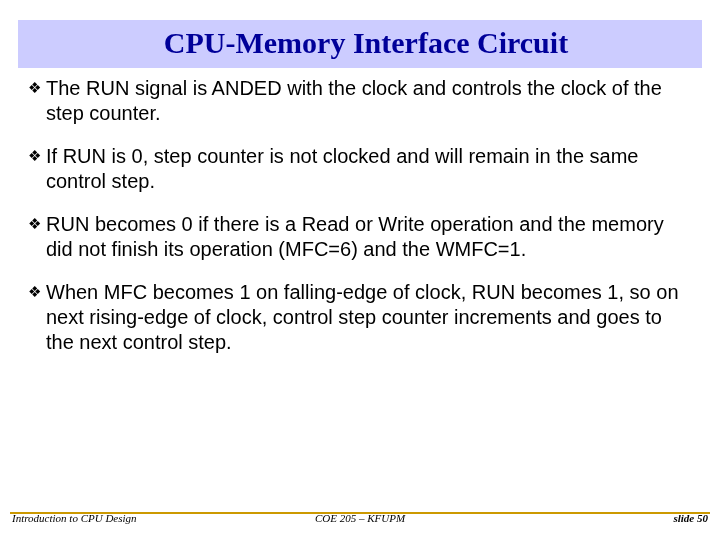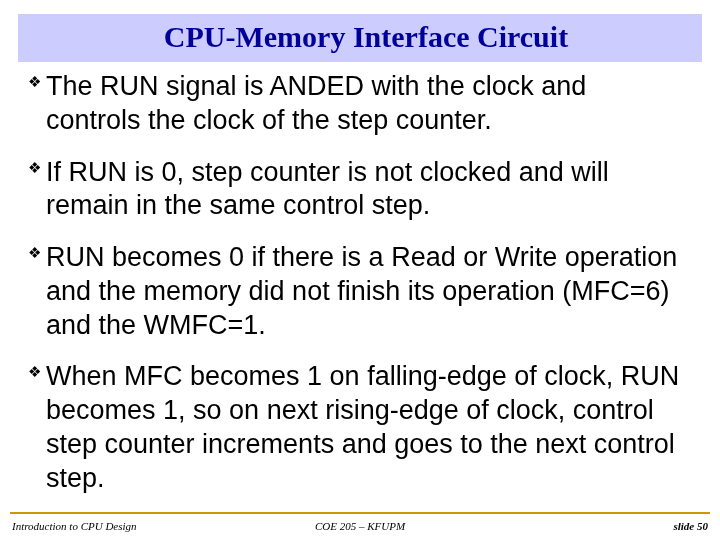--- a/index.html
+++ b/index.html
@@ -6,21 +6,21 @@
   body {
     width: 720px;
     height: 540px;
     background: #ffffff;
     font-family: Arial, Helvetica, sans-serif;
     position: relative;
     overflow: hidden;
   }
   .title-bar {
     background: #ccccff;
-    margin: 14px 18px 0 18px;
+    margin: 20px 18px 0 18px;
     padding: 6px 0 8px 12px;
     text-align: center;
   }
   .title-text {
     font-family: "Comic Sans MS", "Comic Sans", cursive;
     font-size: 30px;
     font-weight: bold;
     color: #000099;
   }
   .content {
@@ -33,30 +33,30 @@
   }
   .bullet-icon {
     flex: 0 0 auto;
     width: 18px;
     font-size: 15px;
     line-height: 24px;
     color: #000;
   }
   .bullet-text {
     flex: 1 1 auto;
-    font-size: 27px;
+    font-size: 20px;
     line-height: 1.25;
     color: #000;
     padding-right: 8px;
   }
   .footer {
     position: absolute;
     left: 0;
     right: 0;
-    bottom: 0;
+    bottom: 8px;
     height: 28px;
     display: flex;
     align-items: center;
     font-size: 11px;
     font-style: italic;
     color: #000;
     font-family: "Times New Roman", Times, serif;
     padding: 0 12px;
   }
   .footer-rule {

